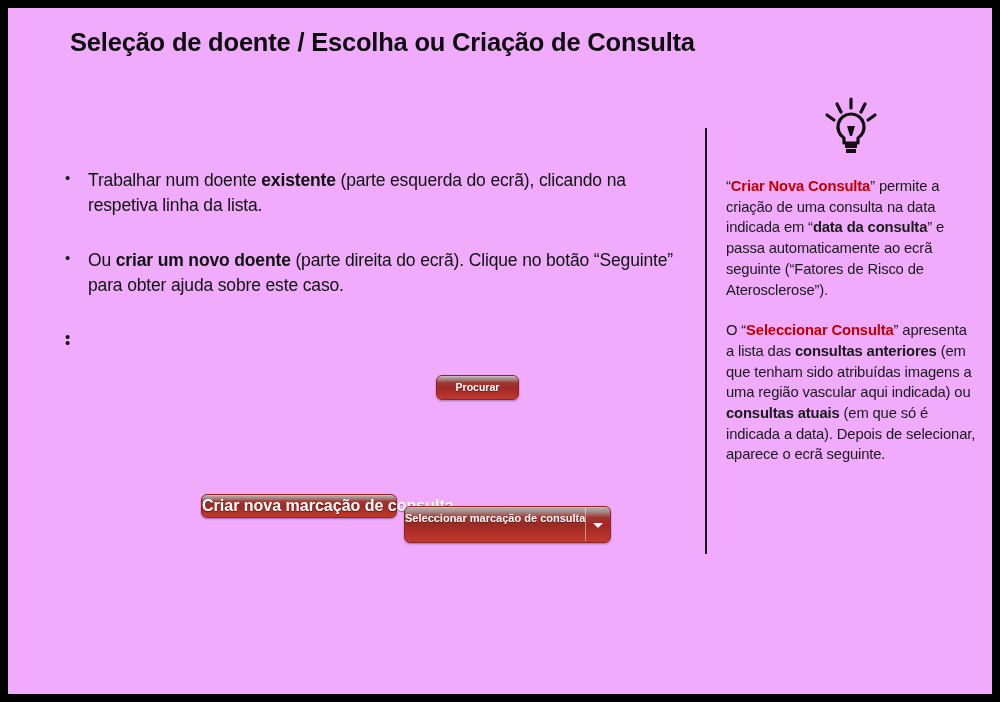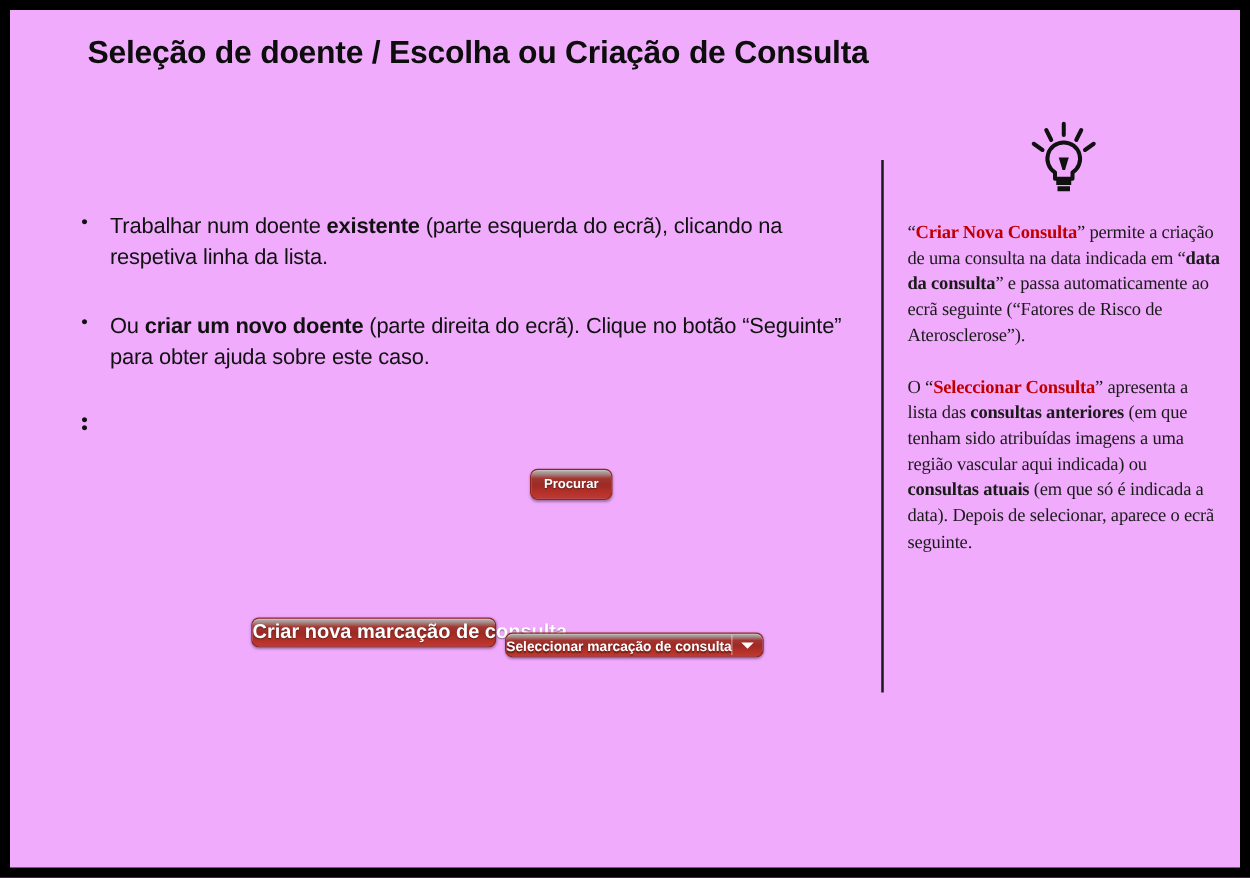--- a/index.html
+++ b/index.html
@@ -82,36 +82,36 @@
     color: #ffffff;
     font-weight: bold;
     text-align: center;
     vertical-align: middle;
     cursor: pointer;
     text-shadow: 0 1px 1px rgba(0,0,0,0.45);
     white-space: nowrap;
   }
   #btn-procurar {
     position: absolute;
-    left: 416px; top: 367px;
-    width: 66px; height: 25px;
+    left: 428px; top: 367px;
+    width: 83px; height: 25px;
     line-height: 23px;
     font-size: 10.5px;
   }
   #btn-criar {
     position: absolute;
     left: 193px; top: 486px;
     width: 196px; height: 24px;
     line-height: 22px;
     font-size: 16px;
   }
   #btn-seleccionar {
     position: absolute;
     left: 396px; top: 498px;
-    width: 207px; height: 20px;
+    width: 207px; height: 37px;
     line-height: 22px;
     font-size: 11px;
     padding-right: 26px;
   }
   #btn-seleccionar .divider-v {
     position: absolute;
     right: 24px; top: 1px; bottom: 1px;
     width: 1px;
     background: rgba(255,255,255,0.45);
   }
@@ -143,21 +143,20 @@
     position: absolute;
     left: 812px; top: 88px;
     width: 62px; height: 62px;
   }
   .side-p {
     font-size: 14.8px;
     color: #1a1a1a;
     line-height: 1.40;
     letter-spacing: -0.15px;
     margin: 0;
-    font-family: Liberation Serif, serif;
   }
   .side-p + .side-p { margin-top: 20px; }
   .side-p b { font-weight: bold; }
   .red { color: #c00000; font-weight: bold; }
 </style>
 </head>
 <body>
 
 <div id="slide">
 

